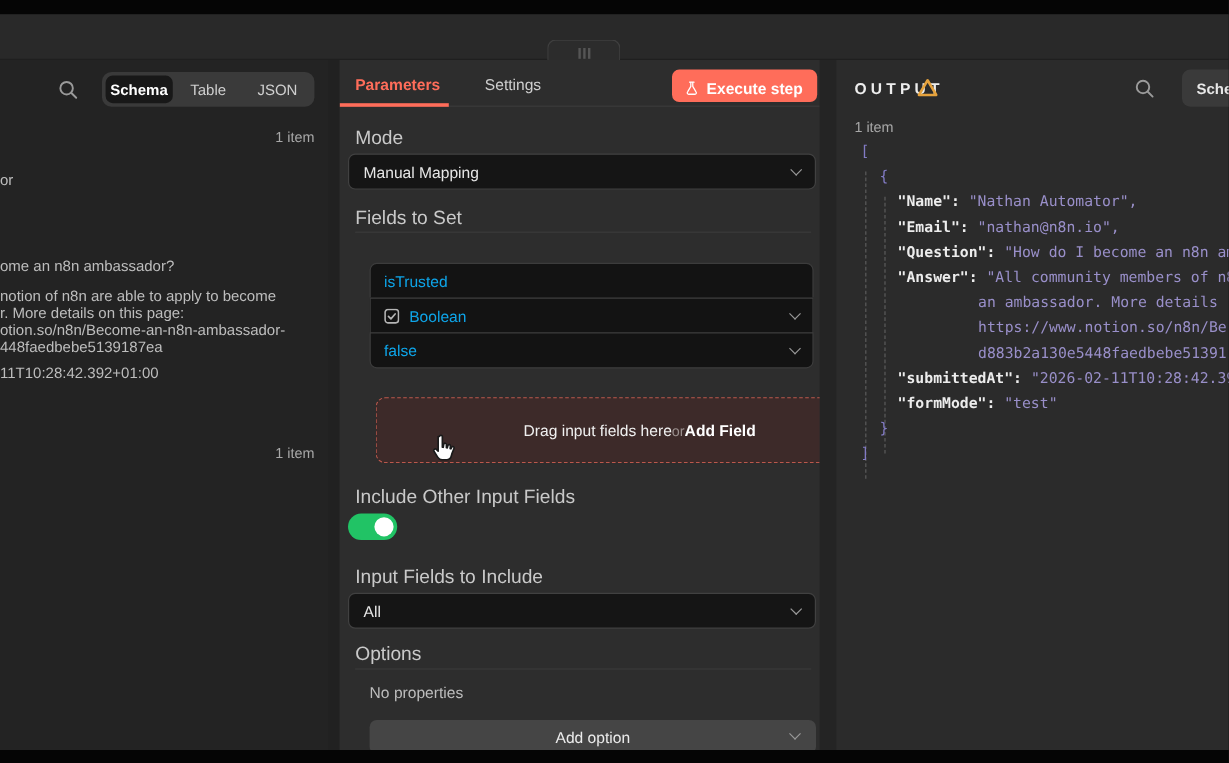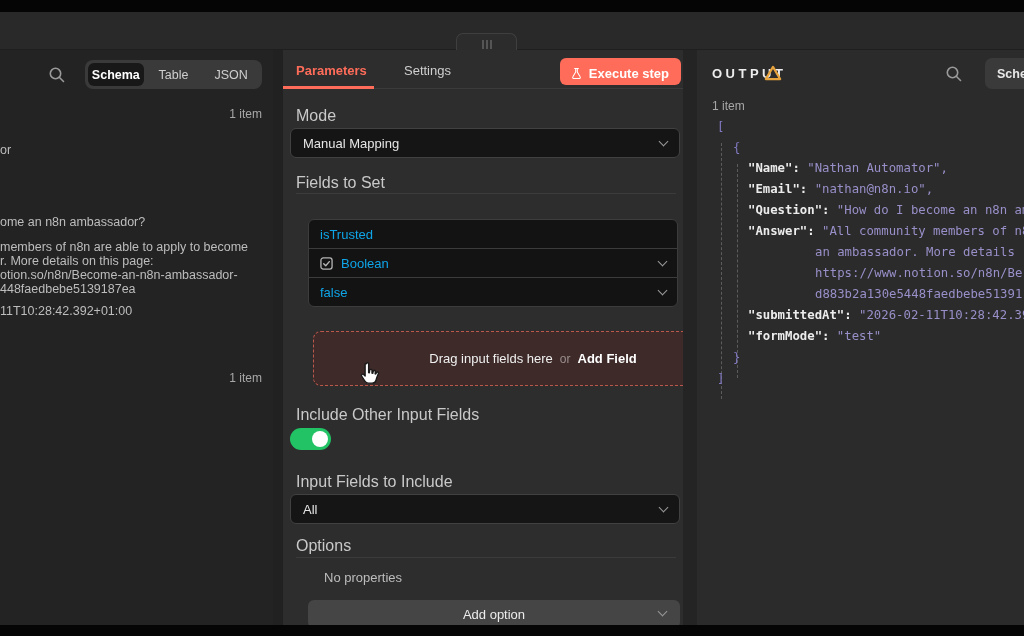--- a/index.html
+++ b/index.html
@@ -35,27 +35,27 @@
   .np-tab-settings { left:103px; color:#cfcfcf;margin-left:18px; }
   .execute-btn { position:absolute; right:2px; top:8px; height:27px; padding:4px 12px 0 10px; background:#ff6d5a; border:none; border-radius:6px; display:flex; align-items:center; gap:6px; color:#fff; font-size:13px; font-weight:bold; cursor:pointer; }
   .field-label { position:absolute; left:13px; font-size:16px; color:#c9c9c9; }
   .select-box { position:absolute; left:7px; width:390px; height:30px; background:#151515; border:1px solid #414141; border-radius:6px; display:flex; align-items:center; padding:0 12px; font-size:13px; color:#e6e6e6; cursor:pointer; }
   .chev { width:7px; height:7px; border-right:1.6px solid #9a9a9a; border-bottom:1.6px solid #9a9a9a; transform:rotate(45deg); margin-left:auto; margin-top:-3px; flex:none; }
   .divider { position:absolute; height:1px; background:#3b3b3b; left:13px; width:380px; }
   .fgroup-row { position:absolute; left:25px; width:370px; height:30px; background:#131313; border:1px solid #3c3c3c; display:flex; align-items:center; padding:3px 11px; font-size:13px; color:#0ea5e9; gap:8px; }
   .fgroup-top { border-radius:6px 6px 0 0; }
   .fgroup-bot { border-radius:0 0 6px 6px; }
   .checkbox-ic { width:13px; height:13px; flex:none; }
-  .drag-area { position:absolute; left:30px; top:281px; width:440px; height:55px; background:#3d2a29; border:1.5px dashed #bb584c; border-radius:8px; display:flex; align-items:center; justify-content:center; gap:7px; font-size:13px; }
+  .drag-area { position:absolute; left:30px; top:281px; width:440px; height:55px; background:#3d2a29; border:1.5px dashed #bb584c; border-radius:8px; display:flex; align-items:center; justify-content:center; font-size:13px; }
   .drag-text { color:#f0f0f0; }
   .or-text { color:#9a8f8d; font-size:12px; }
   .add-field { color:#ffffff; font-weight:bold; cursor:pointer; }
   .toggle { position:absolute; left:7px; top:378px; width:41px; height:22px; background:#21c365; border-radius:11px; cursor:pointer; }
   .toggle .knob { position:absolute; right:3px; top:3px; width:16px; height:16px; background:#fff; border-radius:50%; }
-  .no-props { position:absolute; left:41px; top:520px; font-size:13px; color:#bdbdbd; }
+  .no-props { position:absolute; left:25px; top:520px; font-size:13px; color:#bdbdbd; }
   .add-option { position:absolute; left:25px; top:550px; width:372px; height:28px; background:#454545; border:none; border-radius:6px; color:#ececec; font-size:13px; cursor:pointer; }
   .add-option .chev { position:absolute; right:14px; top:11px; }
   .cursor-hand { position:absolute; left:72px; top:308px; pointer-events:none; }
 
   
   .output-panel { position:absolute; left:697px; top:50px; width:327px; height:575px; background:#2b2b2b; overflow:hidden; }
   .op-title { position:absolute; left:15px; top:16px; font-size:13px; font-weight:bold; letter-spacing:3.5px; color:#ededed; }
   .op-warn { position:absolute; left:67px; top:14px; }
   .op-search { left:248px; top:15px; }
   .op-schema-btn { position:absolute; left:288px; top:8px; width:62px; height:31px; background:#3a3a3a; border:none; border-radius:7px; color:#e8e8e8; font-size:12.5px; font-weight:bold; text-align:left; padding-left:12px; cursor:pointer; }
@@ -98,21 +98,21 @@
       <div class="segmented" id="input-tabs">
           <div class="seg-btn active">Schema</div>
           <div class="seg-btn">Table</div>
           <div class="seg-btn">JSON</div>
         </div>
     </div>
     <div class="item-count" style="top:57px">1 item</div>
     <div id="fragments">
         <div class="fragment" style="top: 93px;">or</div>
         <div class="fragment" style="top: 165px;">ome an n8n ambassador?</div>
-        <div class="fragment" style="top: 190px;">members of n8n are able to apply to become</div>
+        <div class="fragment" style="top: 190px;">notion of n8n are able to apply to become</div>
         <div class="fragment" style="top: 204px;">r. More details on this page:</div>
         <div class="fragment" style="top: 218px;">otion.so/n8n/Become-an-n8n-ambassador-</div>
         <div class="fragment" style="top: 232px;">448faedbebe5139187ea</div>
         <div class="fragment" style="top: 254px;">11T10:28:42.392+01:00</div>
       </div>
     <div class="item-count" style="top:321px">1 item</div>
   </aside>
 
   <main class="node-panel">
     <div class="np-tabs-border"></div>

